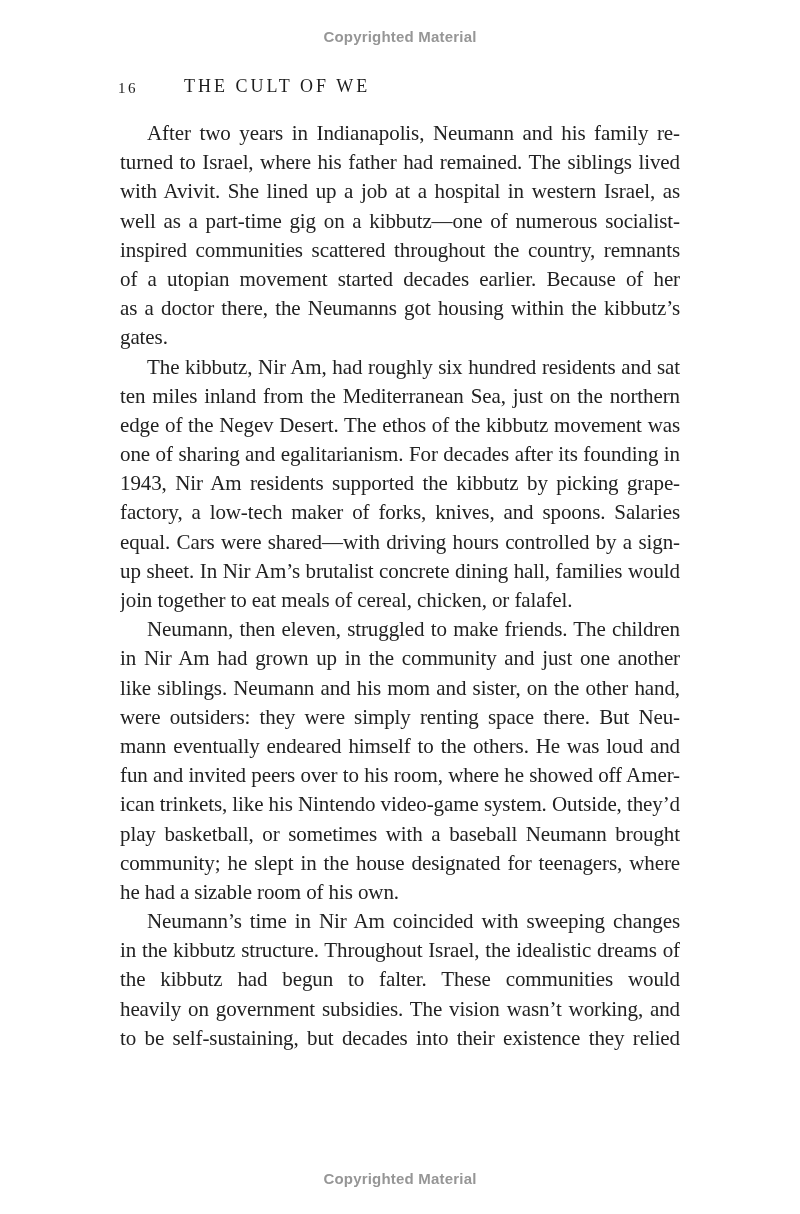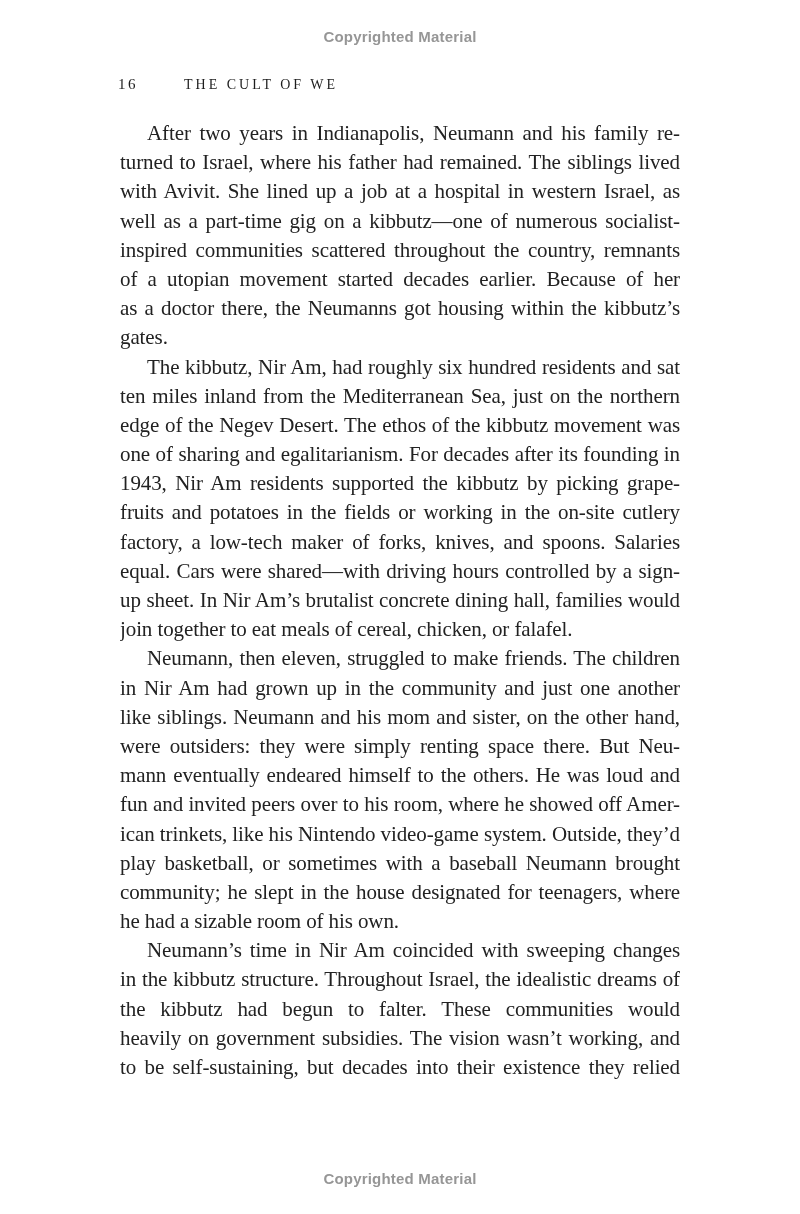--- a/index.html
+++ b/index.html
@@ -37,21 +37,21 @@
     display: flex;
     align-items: flex-end;
     color: #1d1d1d;
     font-size: 15px;
     letter-spacing: 2.5px;
   }
   #page-number {
     margin-right: 46px;
   }
   #running-title {
-    font-size: 14px;
+    font-size: 18px;
     letter-spacing: 3px;
     font-family: Liberation Serif, serif;
   }
 
   #page-body {
     position: absolute;
     left: 120px;
     top: 119px;
     width: 560px;
     color: #222222;
@@ -92,21 +92,20 @@
       <div class="line">well as a part-time gig on a kibbutz—one of numerous socialist-</div>
       <div class="line">inspired communities scattered throughout the country, remnants</div>
       <div class="line">of a utopian movement started decades earlier. Because of her work</div>
       <div class="line">as a doctor there, the Neumanns got housing within the kibbutz’s</div>
       <div class="line lastleft">gates.</div>
       <div class="line first">The kibbutz, Nir Am, had roughly six hundred residents and sat</div>
       <div class="line">ten miles inland from the Mediterranean Sea, just on the northern</div>
       <div class="line">edge of the Negev Desert. The ethos of the kibbutz movement was</div>
       <div class="line">one of sharing and egalitarianism. For decades after its founding in</div>
       <div class="line">1943, Nir Am residents supported the kibbutz by picking grape-</div>
-      <div class="line">fruits and potatoes in the fields or working in the on-site cutlery</div>
       <div class="line">factory, a low-tech maker of forks, knives, and spoons. Salaries were</div>
       <div class="line">equal. Cars were shared—with driving hours controlled by a sign-</div>
       <div class="line">up sheet. In Nir Am’s brutalist concrete dining hall, families would</div>
       <div class="line lastleft">join together to eat meals of cereal, chicken, or falafel.</div>
       <div class="line first">Neumann, then eleven, struggled to make friends. The children</div>
       <div class="line">in Nir Am had grown up in the community and just one another</div>
       <div class="line">like siblings. Neumann and his mom and sister, on the other hand,</div>
       <div class="line">were outsiders: they were simply renting space there. But Neu-</div>
       <div class="line">mann eventually endeared himself to the others. He was loud and</div>
       <div class="line">fun and invited peers over to his room, where he showed off Amer-</div>

